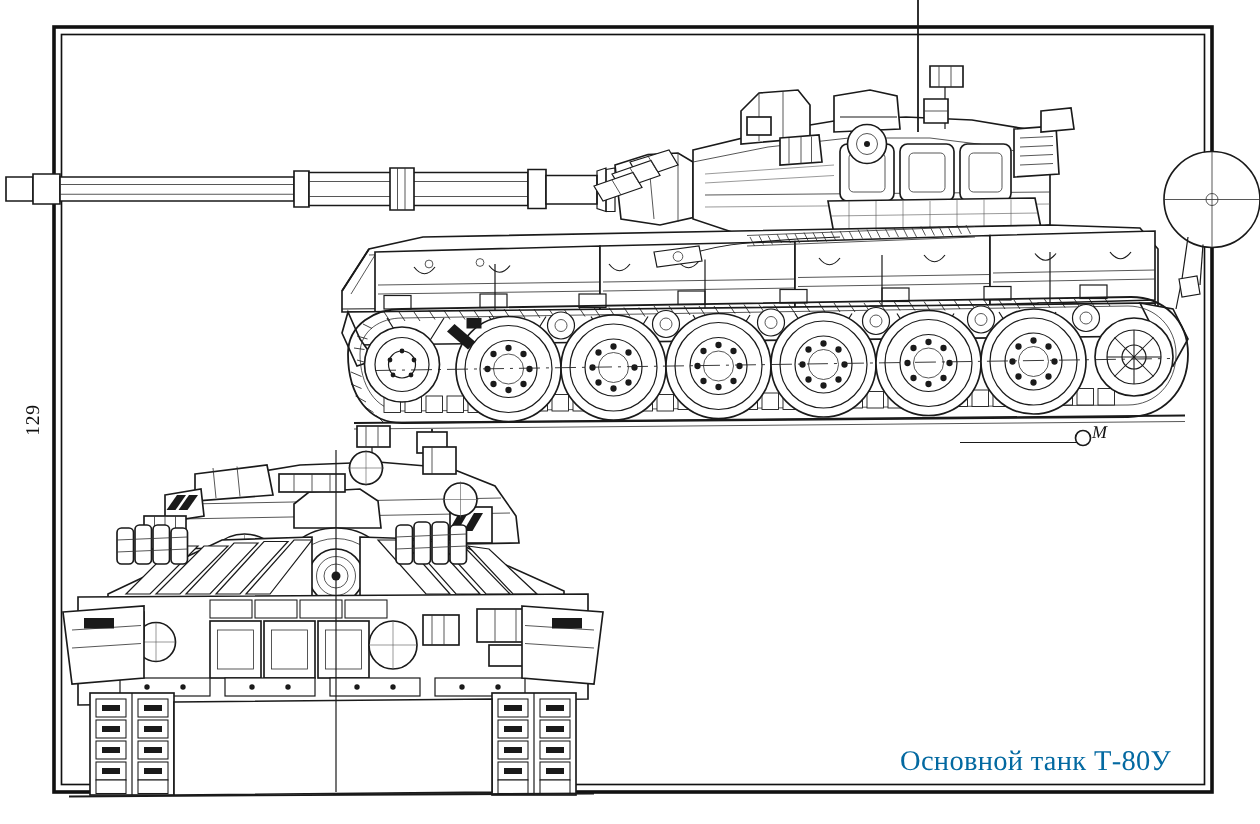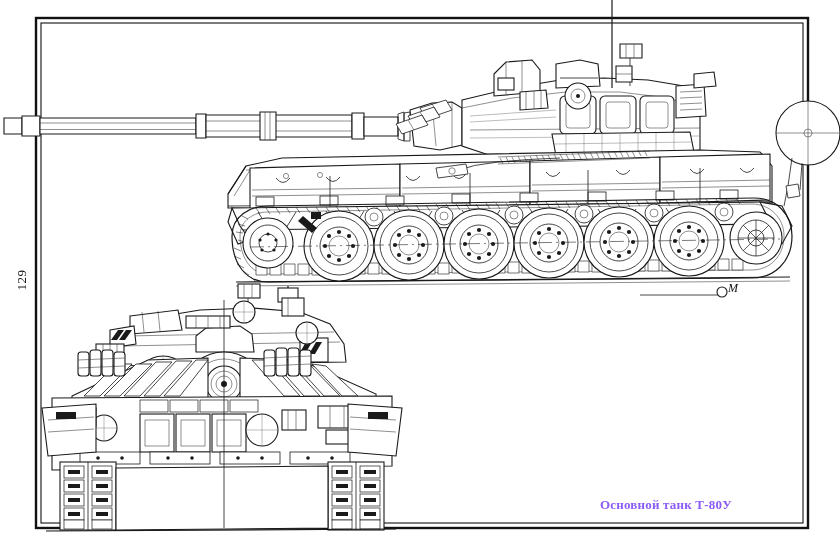--- a/index.html
+++ b/index.html
@@ -31,23 +31,23 @@
     color: #111;
     transform: rotate(-90deg);
     transform-origin: 30px 30px;
     letter-spacing: 0.5px;
   }
   .caption {
     position: absolute;
     left: 600px;
     top: 497px;
     font-family: "Liberation Serif", serif;
-    font-weight: bold;
-    font-size: 13px;
-    color: #8b5cf6;
+    font-weight: normal;
+    font-size: 19px;
+    color: #0369a1;
     letter-spacing: 0.2px;
     white-space: nowrap;
   }
   .marker-label {
     position: absolute;
     left: 728px;
     top: 281px;
     font-family: "Liberation Serif", serif;
     font-style: italic;
     font-size: 12px;

